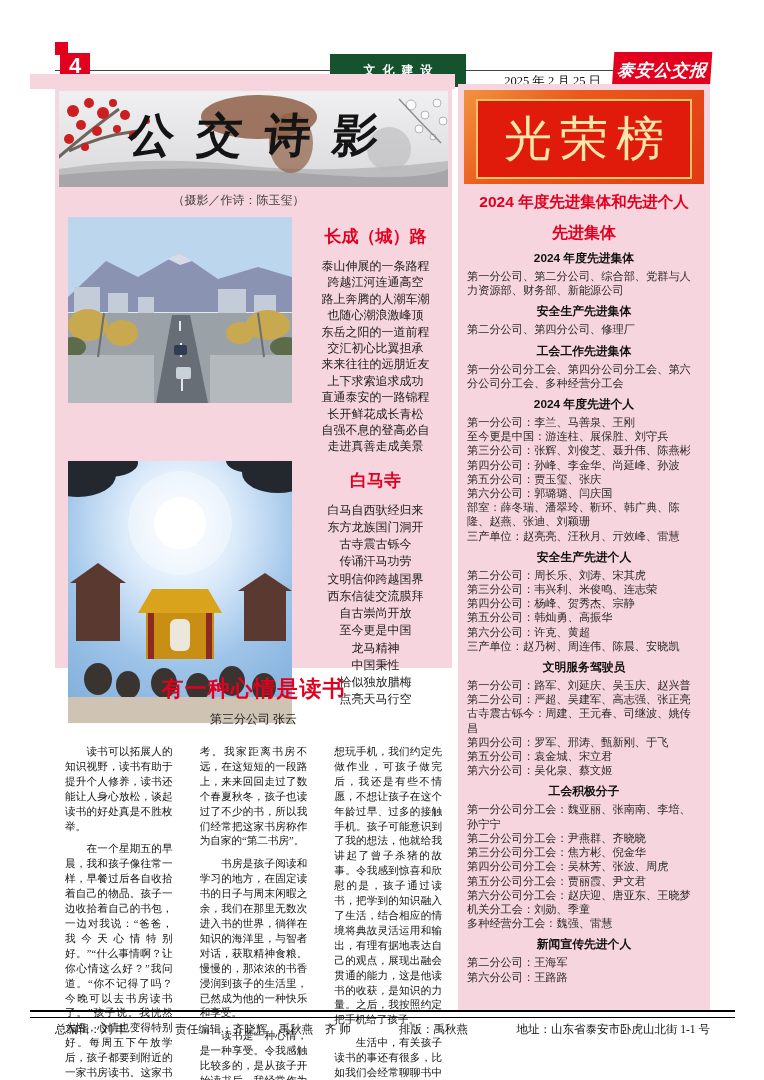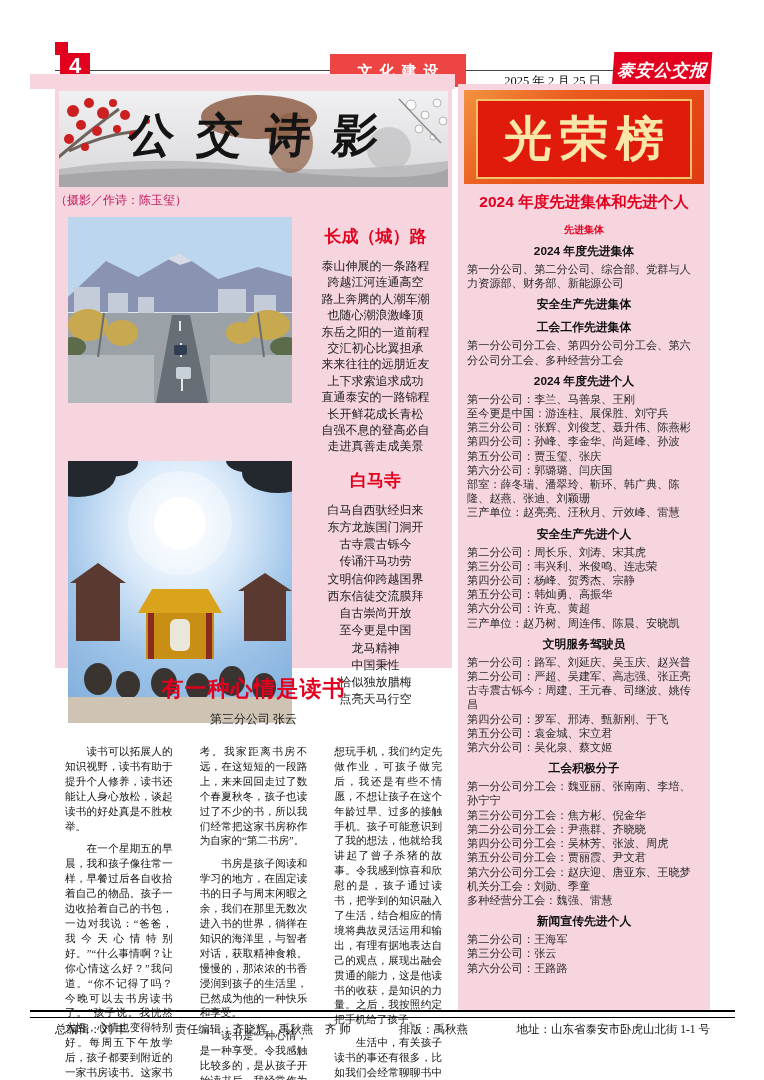--- a/index.html
+++ b/index.html
@@ -5,35 +5,35 @@
   html,body{margin:0;padding:0;background:#ffffff;}
   .page{position:relative;width:764px;height:1080px;background:#fff;overflow:hidden;
         font-family:"Liberation Serif","DejaVu Serif",serif;color:#222;}
   
   .hdr{position:absolute;left:55px;top:46px;width:656px;height:46px;}
   .hdr-rule{position:absolute;left:0;top:24px;width:100%;border-top:1.5px solid #444;}
   .corner-sq{position:absolute;left:0;top:-4px;width:13px;height:13px;background:#e3001e;}
   .pageno{position:absolute;left:5px;top:7px;width:30px;height:27px;background:#e3001e;color:#fff;
           font-family:"Liberation Sans","DejaVu Sans",sans-serif;font-weight:bold;font-size:22px;
           text-align:center;line-height:26px;border-bottom:3px solid #fff;box-shadow:0 3px 0 #e3001e;}
-  .section-box{position:absolute;left:275px;top:8px;width:136px;height:33px;background:#ef4444;color:#fff;
-          font-family:"Liberation Sans","DejaVu Sans",sans-serif;font-weight:bold;font-size:15px;
+  .section-box{position:absolute;left:275px;top:8px;width:136px;height:33px;background:#14532d;color:#fff;
+          font-family:"Liberation Sans","DejaVu Sans",sans-serif;font-weight:bold;font-size:12px;
           letter-spacing:7px;text-align:center;line-height:33px;padding-left:7px;box-sizing:border-box;}
   .hdr-date{position:absolute;right:110px;top:27px;font-size:12.5px;color:#111;}
   .masthead{position:absolute;right:0;top:6px;width:98px;height:38px;background:#e3001e;color:#fff;
           font-size:17px;font-weight:bold;font-style:italic;text-align:center;line-height:38px;
           letter-spacing:1px;transform:skewX(-4deg);}
   .pink-strip{position:absolute;left:30px;top:74px;width:425px;height:15px;background:#f6d5df;}
   
   .left-panel{position:absolute;left:55px;top:84px;width:397px;height:584px;background:#f6d5df;}
   .banner{position:relative;margin:7px 4px 0 4px;height:96px;overflow:hidden;}
   .banner-title{position:absolute;left:0;top:14px;width:100%;text-align:center;font-size:46px;
           font-weight:bold;color:#141414;letter-spacing:22px;padding-left:22px;box-sizing:border-box;
           transform:skewX(-6deg);font-family:"Liberation Serif","DejaVu Serif",serif;}
-  .credit{text-align:left;font-size:12px;padding:5px 30px 2px 0;color:#be185d;}
+  .credit{text-align:center;font-size:12px;padding:5px 30px 2px 0;color:#404040;}
   .pair{display:flex;gap:17px;padding:6px 10px 0 13px;}
   .photo{flex:0 0 224px;}
   .photo svg{display:block;}
   .poem{flex:1;text-align:center;}
   .poem-title{margin:8px 0 10px 0;font-size:17px;font-weight:bold;color:#e3001e;
           font-family:"Liberation Sans","DejaVu Sans",sans-serif;}
   .pline{margin:0;font-size:12px;line-height:16.4px;color:#222;white-space:nowrap;}
   .poem2 .pline{line-height:17.2px;}
   
   .article{position:absolute;left:57px;top:672px;width:393px;}
@@ -42,25 +42,25 @@
   .art-byline{text-align:center;font-size:12px;color:#222;margin-bottom:9px;}
   .art-cols{display:flex;gap:11px;}
   .art-col{flex:1;min-width:0;}
   .art-p{margin:8px;font-size:10.6px;line-height:14.9px;text-align:justify;color:#111;}
   
   .right-panel{position:absolute;left:458px;top:84px;width:252px;height:928px;background:#f6d5df;overflow:hidden;}
   .honor-banner{margin:6px;height:94px;background:linear-gradient(135deg,#f29340 0%,#ea5a1e 35%,#e03a12 100%);
           padding:9px 12px;box-sizing:border-box;}
   .honor-banner-inner{height:100%;background:#e01b0c;border:2px solid #f2c46a;display:flex;
           align-items:center;justify-content:center;}
-  .honor-banner-text{color:#f8e7a8;font-size:48px;font-weight:bold;letter-spacing:8px;padding-left:8px;
+  .honor-banner-text{color:#f8e7a8;font-size:48px;font-weight:normal;letter-spacing:8px;padding-left:8px;
           font-family:"Liberation Sans","DejaVu Sans",sans-serif;line-height:1;}
   .honor-title{text-align:center;color:#e3001e;font-weight:bold;font-size:15.5px;margin:8px 4px 2px 4px;
           font-family:"Liberation Sans","DejaVu Sans",sans-serif;}
-  .honor-heading{text-align:center;color:#e3001e;font-weight:bold;font-size:10px;margin:10px 0 2px 0;
+  .honor-heading{text-align:center;color:#e3001e;font-weight:bold;font-size:16px;margin:10px 0 2px 0;
           font-family:"Liberation Sans","DejaVu Sans",sans-serif;}
   .group{margin:0 9px;}
   .group-title{text-align:center;font-weight:bold;font-size:11.8px;color:#111;margin:7px 0 2px 0;
           font-family:"Liberation Sans","DejaVu Sans",sans-serif;}
   .gline{margin:0;font-size:11.2px;line-height:14.2px;color:#2b2b2b;text-align:left;}
   
   .foot-rule{position:absolute;left:30px;top:1010px;width:705px;height:5px;
           border-top:2.5px solid #000;border-bottom:1px solid #000;}
   .foot-row{position:absolute;left:55px;top:1022px;width:655px;display:flex;
           justify-content:space-between;font-size:11.5px;color:#111;}
@@ -277,20 +277,23 @@
 
     <div class="honor-heading">先进集体</div>
     <div class="group">
       <div class="group-title">2024 年度先进集体</div>
       <div>
           <p class="gline">第一分公司、第二分公司、综合部、党群与人力资源部、财务部、新能源公司</p>
         </div>
     </div>
     <div class="group">
       <div class="group-title">安全生产先进集体</div>
+      <div>
+          <p class="gline">第二分公司、第四分公司、修理厂</p>
+        </div>
     </div>
     <div class="group">
       <div class="group-title">工会工作先进集体</div>
       <div>
           <p class="gline">第一分公司分工会、第四分公司分工会、第六分公司分工会、多种经营分工会</p>
         </div>
     </div>
 
     <div class="group">
       <div class="group-title">2024 年度先进个人</div>
@@ -324,34 +327,33 @@
           <p class="gline">古寺震古铄今：周建、王元春、司继波、姚传昌</p>
           <p class="gline">第四分公司：罗军、邢涛、甄新刚、于飞</p>
           <p class="gline">第五分公司：袁金城、宋立君</p>
           <p class="gline">第六分公司：吴化泉、蔡文姬</p>
         </div>
     </div>
     <div class="group">
       <div class="group-title">工会积极分子</div>
       <div>
           <p class="gline">第一分公司分工会：魏亚丽、张南南、李培、孙宁宁</p>
+          <p class="gline">第二分公司分工会：尹燕群、齐晓晓</p>
           <p class="gline">第三分公司分工会：焦方彬、倪金华</p>
-          <p class="gline">第二分公司分工会：尹燕群、齐晓晓</p>
           <p class="gline">第四分公司分工会：吴林芳、张波、周虎</p>
           <p class="gline">第五分公司分工会：贾丽霞、尹文君</p>
           <p class="gline">第六分公司分工会：赵庆迎、唐亚东、王晓梦</p>
           <p class="gline">机关分工会：刘勋、季童</p>
           <p class="gline">多种经营分工会：魏强、雷慧</p>
         </div>
     </div>
     <div class="group">
       <div class="group-title">新闻宣传先进个人</div>
       <div>
           <p class="gline">第二分公司：王海军</p>
-          <p class="gline">第三分公司：张云</p>
           <p class="gline">第六分公司：王路路</p>
         </div>
     </div>
   </div>
 
   <div class="foot-rule"></div>
   <div class="foot-row">
     <span>总编辑：刘 丰</span>
     <span>责任编辑：齐晓辉　禹秋燕　齐 帅</span>
     <span>排版：禹秋燕</span>

